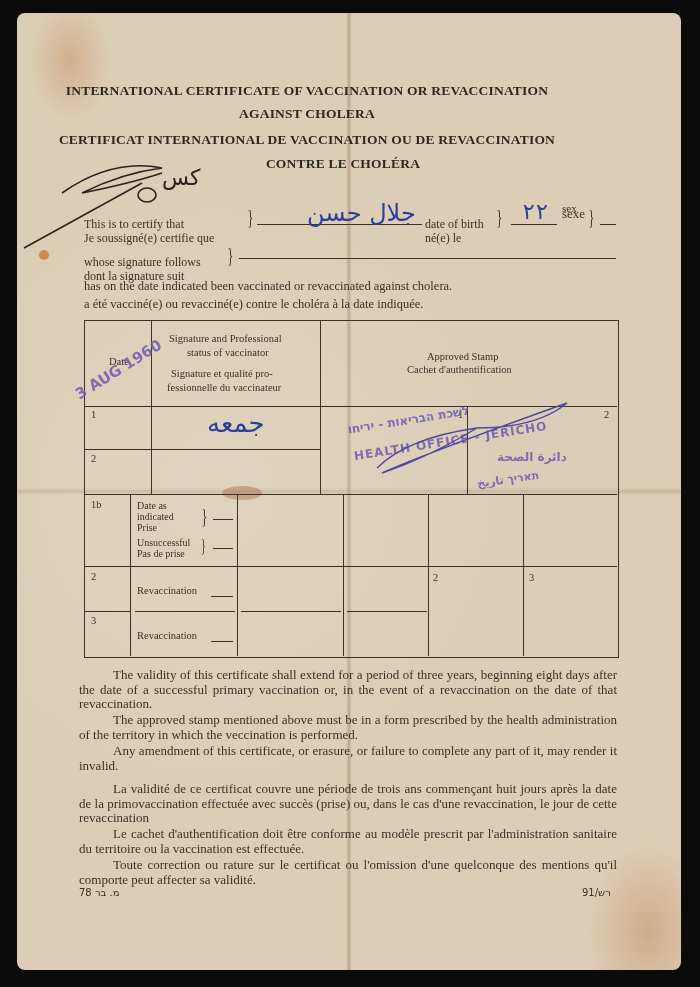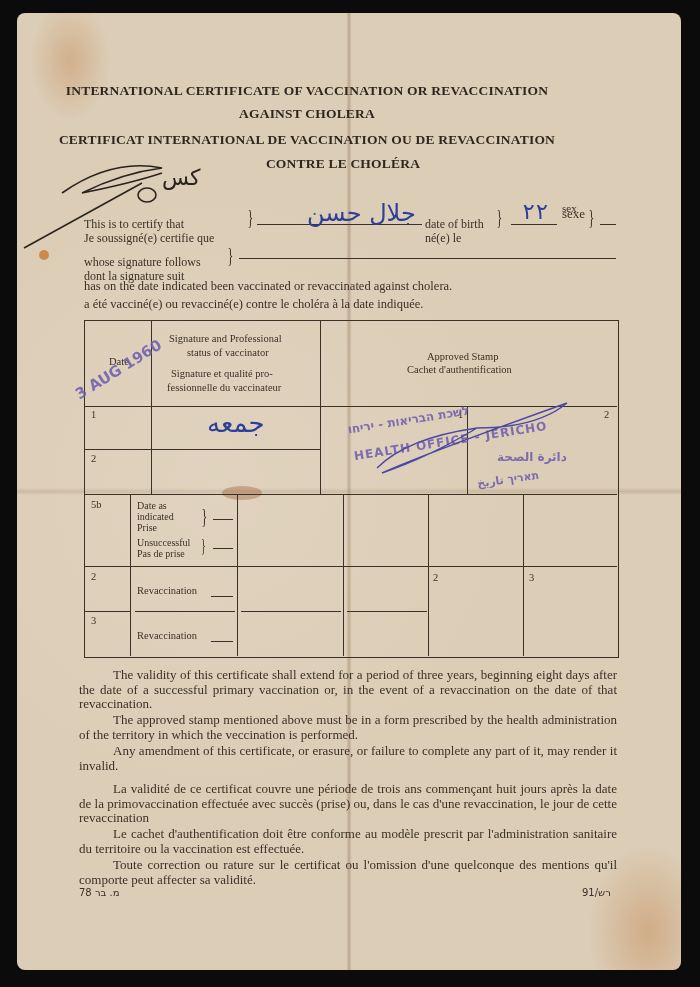--- a/index.html
+++ b/index.html
@@ -104,21 +104,21 @@
       <path d="M10 70 Q40 40 110 30 Q60 60 15 75 Q60 55 200 5 Q170 30 110 30" stroke="#4d48a0" stroke-width="1.4" fill="none"></path>
     </svg>
 
     <div class="vline" style="left:113px;top:482px;height:71px;"></div>
     <div class="vline" style="left:220px;top:482px;height:161px;"></div>
     <div class="vline" style="left:326px;top:482px;height:161px;"></div>
     <div class="vline" style="left:411px;top:482px;height:161px;"></div>
     <div class="vline" style="left:506px;top:482px;height:161px;"></div>
     <div class="line" style="left:68px;top:553px;width:532px;"></div>
 
-    <div class="cell-t" style="left:74px;top:486px;">5b</div>
+    <div class="cell-t" style="left:74px;top:486px;">1b</div>
     <div class="cell-t" style="left:120px;top:487px;font-size:10px;line-height:11px;">Date as</div>
     <div class="cell-t" style="left:120px;top:498px;font-size:10px;line-height:11px;">indicated</div>
     <div class="cell-t" style="left:120px;top:509px;font-size:10px;line-height:11px;">Prise</div>
     <div class="brace" style="left:182px;top:492px;">}</div>
     <div class="line" style="left:196px;top:506px;width:20px;"></div>
     <div class="cell-t" style="left:120px;top:524px;font-size:10px;line-height:11px;">Unsuccessful</div>
     <div class="cell-t" style="left:120px;top:535px;font-size:10px;line-height:11px;">Pas de prise</div>
     <div class="brace" style="left:182px;top:522px;font-size:18px;">}</div>
     <div class="line" style="left:196px;top:535px;width:20px;"></div>
 

